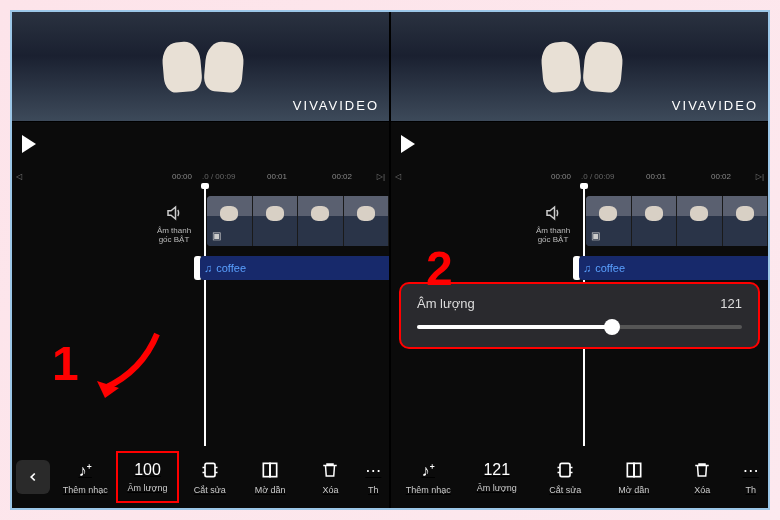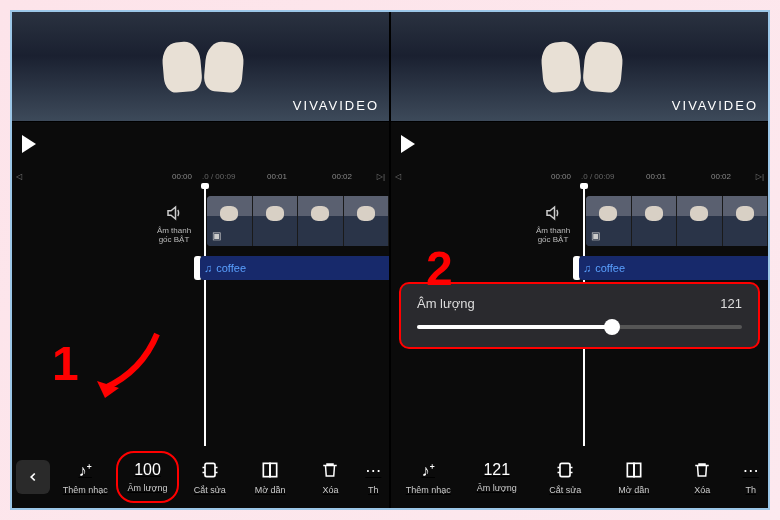--- a/index.html
+++ b/index.html
@@ -217,21 +217,21 @@
     color: #fff;
     font-size: 16px;
   }
   .tool .val {
     color: #fff;
     font-size: 16px;
     font-weight: 500;
   }
   .highlight-red {
     border: 2.5px solid #ff0000;
-    border-radius: 18px;
+    border-radius: 0;
   }
   .step-num {
     position: absolute;
     color: #ff0000;
     font-size: 48px;
     font-weight: bold;
     font-family: Arial;
     z-index: 50;
   }
   .arrow-svg {

